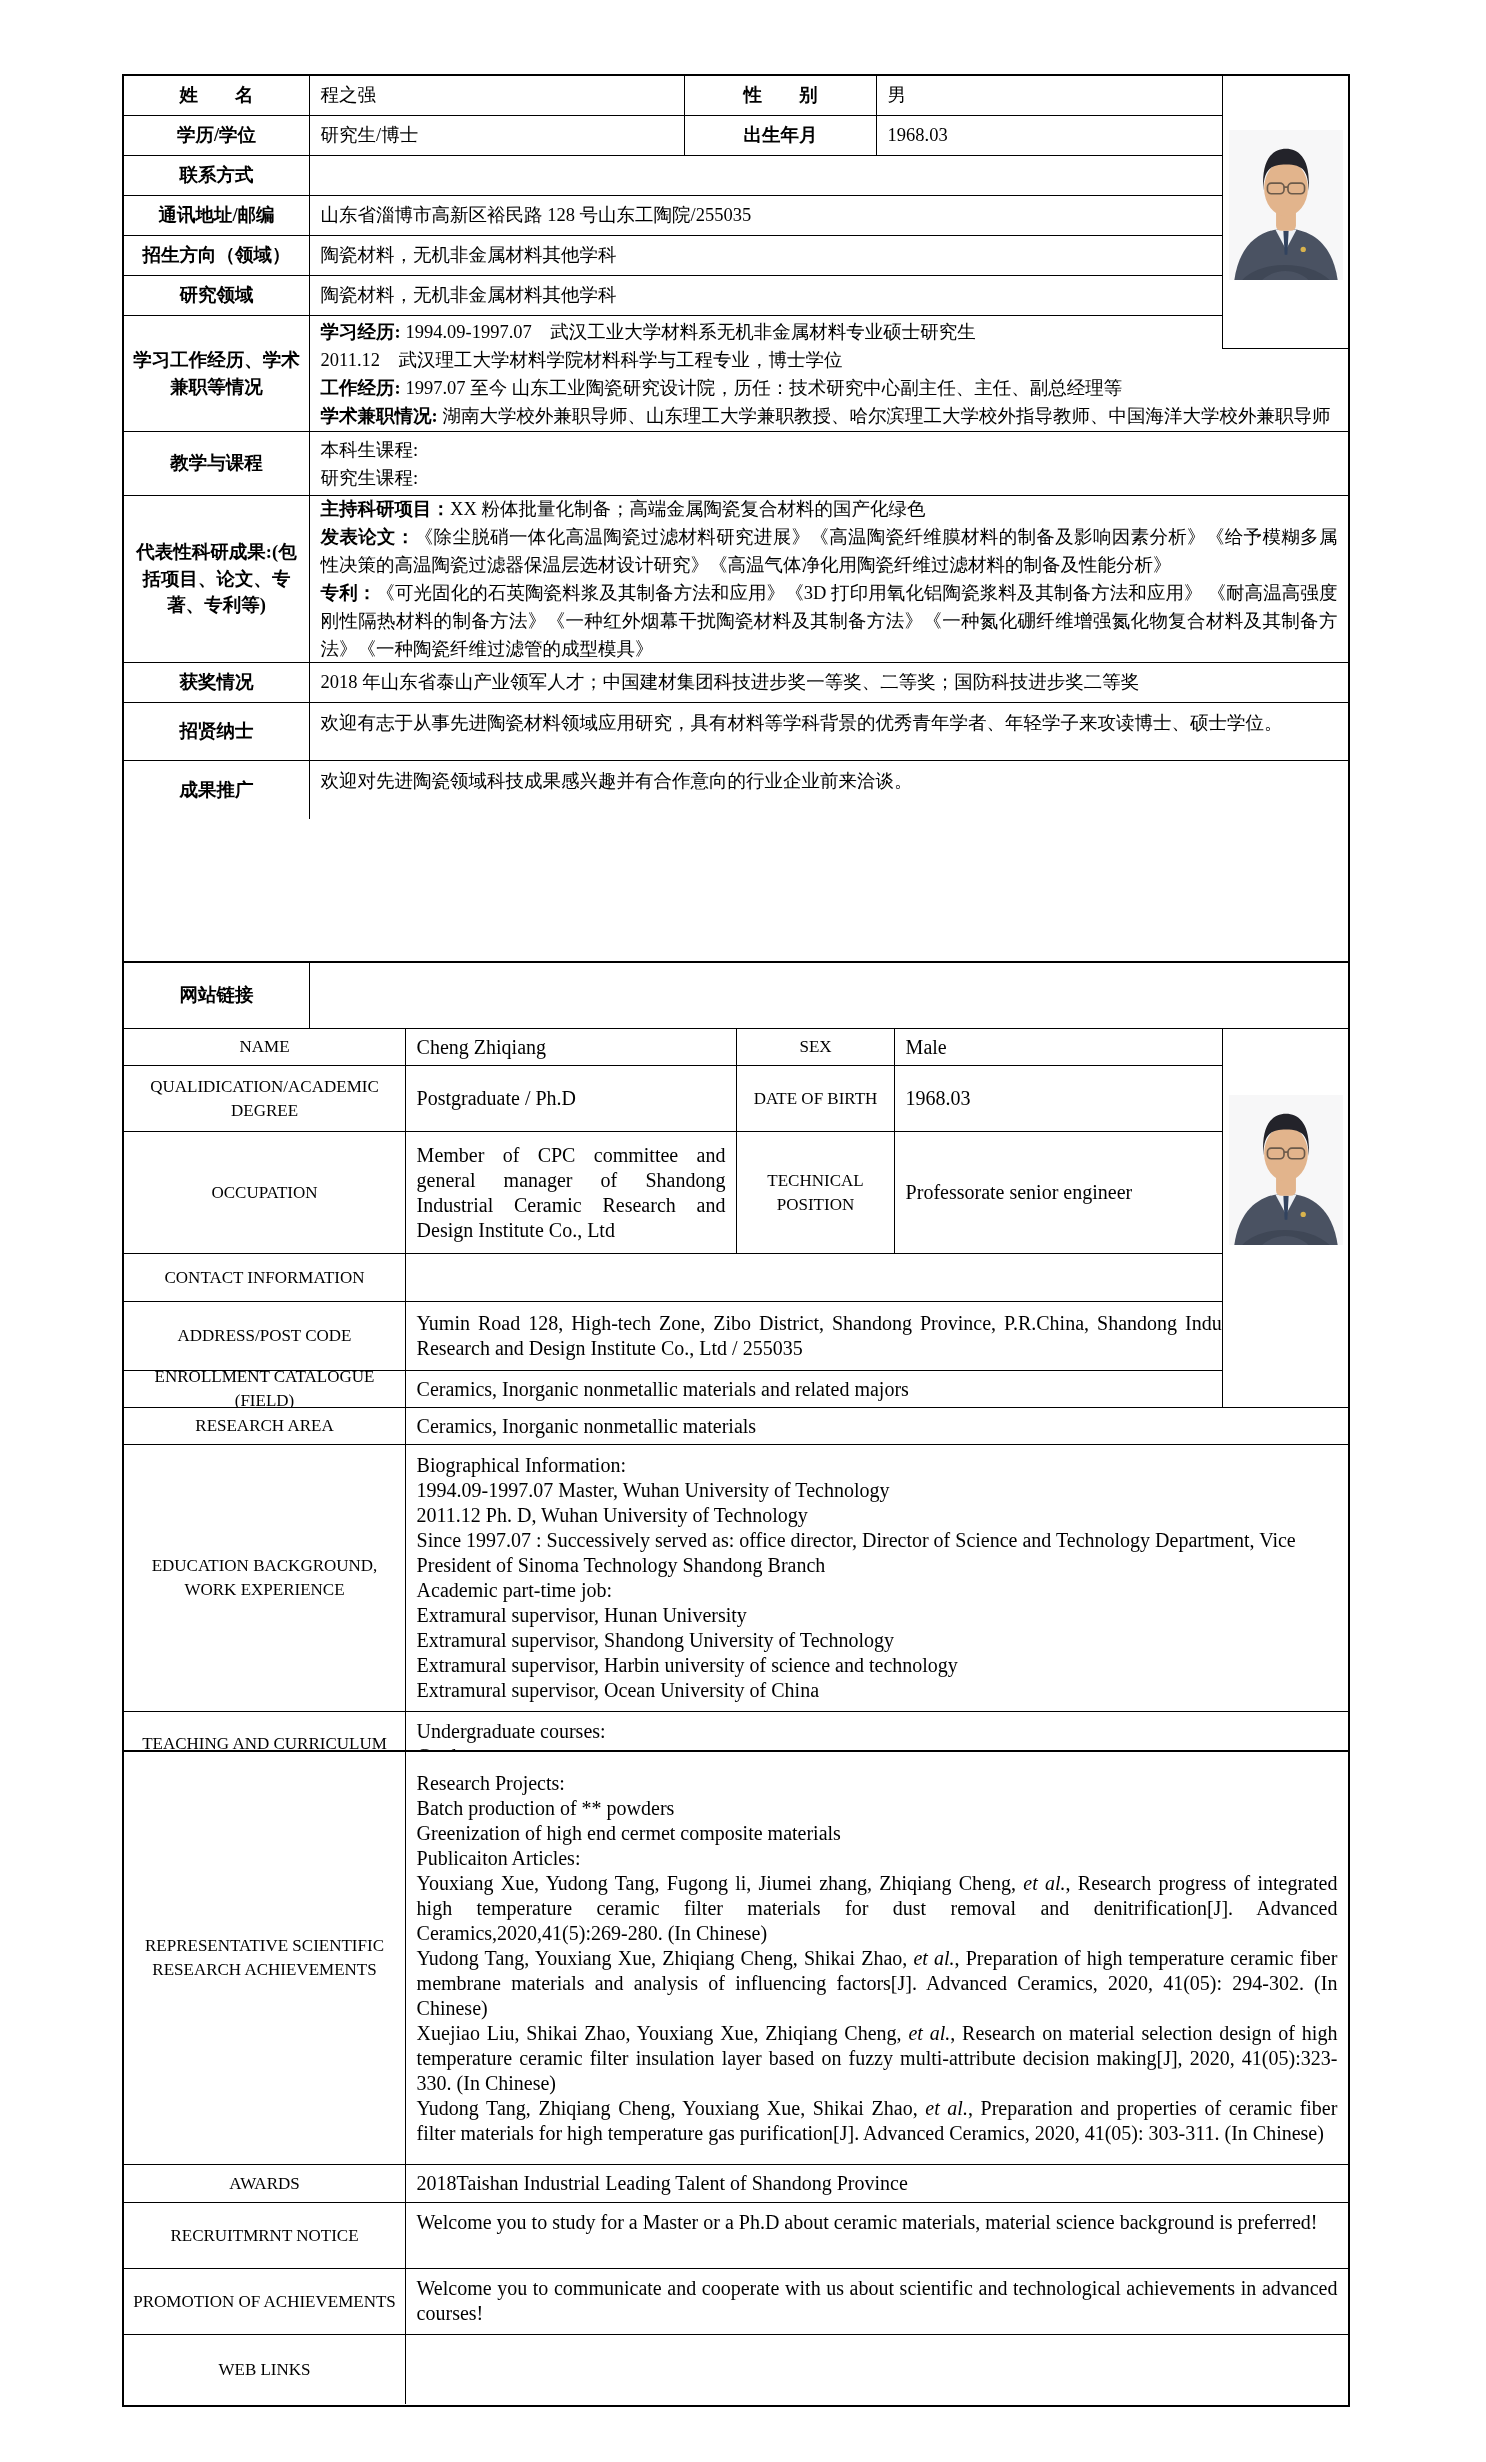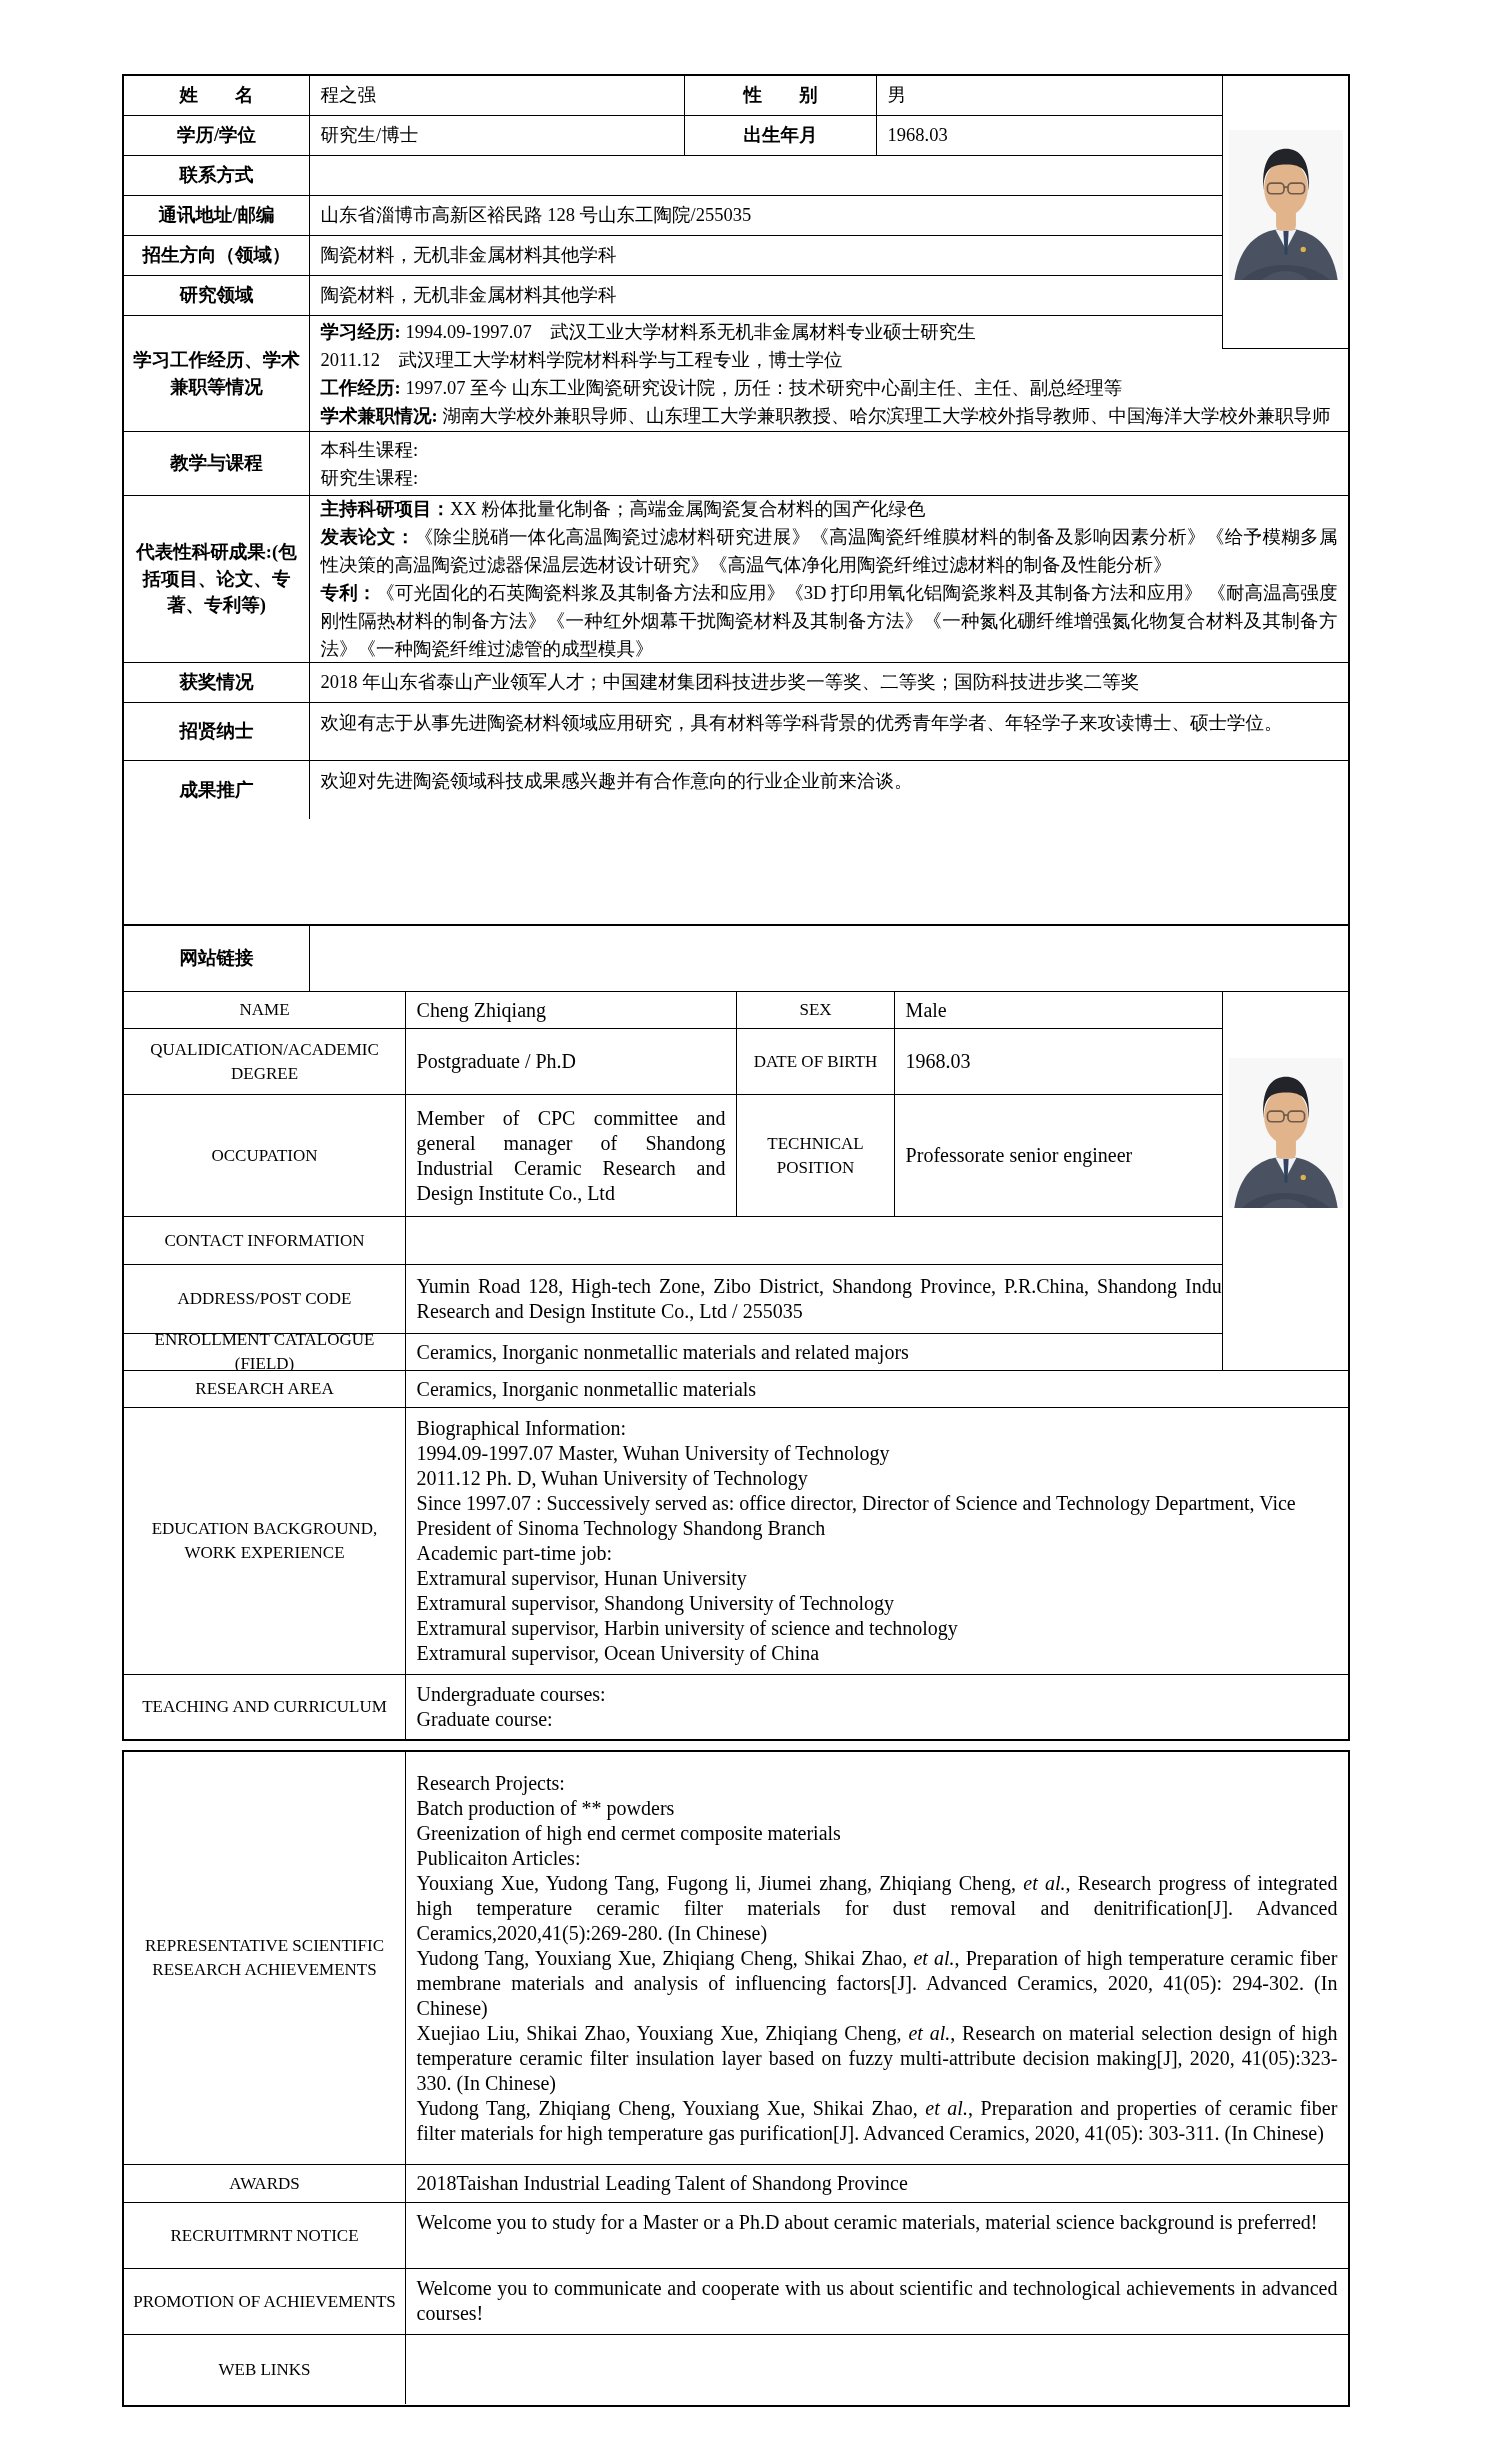--- a/index.html
+++ b/index.html
@@ -163,21 +163,21 @@
       <path d="M52,92 C48,44 66,28 86,28 C106,28 124,44 120,92 C120,62 112,52 86,52 C60,52 52,62 52,92 Z" fill="#23232a"></path>
       <rect x="58" y="80" width="25" height="16" rx="6" fill="none" stroke="#6b5a4a" stroke-width="2.5"></rect>
       <rect x="89" y="80" width="25" height="16" rx="6" fill="none" stroke="#6b5a4a" stroke-width="2.5"></rect>
       <line x1="83" y1="86" x2="89" y2="86" stroke="#6b5a4a" stroke-width="2.5"></line>
       <path d="M20,226 C48,196 120,196 152,226 L120,226 C100,208 70,208 50,226 Z" fill="#3f4756"></path>
       <circle cx="112" cy="180" r="4" fill="#d9b34d"></circle>
     </svg>
   </div>
 </div>
 
-<div class="tbl" style="top:924px; height:817px;">
+<div class="tbl" style="top:961px; height:817px;">
 
   <div class="row" style="height:66px;">
     <div class="cell lab w1">网站链接</div>
     <div class="cell val c4 end"></div>
   </div>
 
   <div class="row" style="height:37px;">
     <div class="cell elab e1">NAME</div>
     <div class="cell eval e2">Cheng Zhiqiang</div>
     <div class="cell elab e3">SEX</div>

